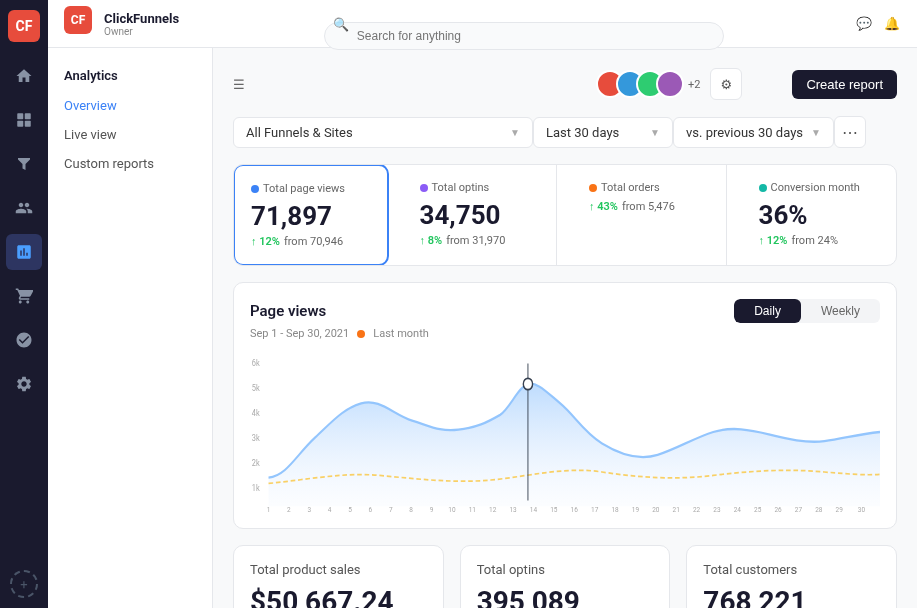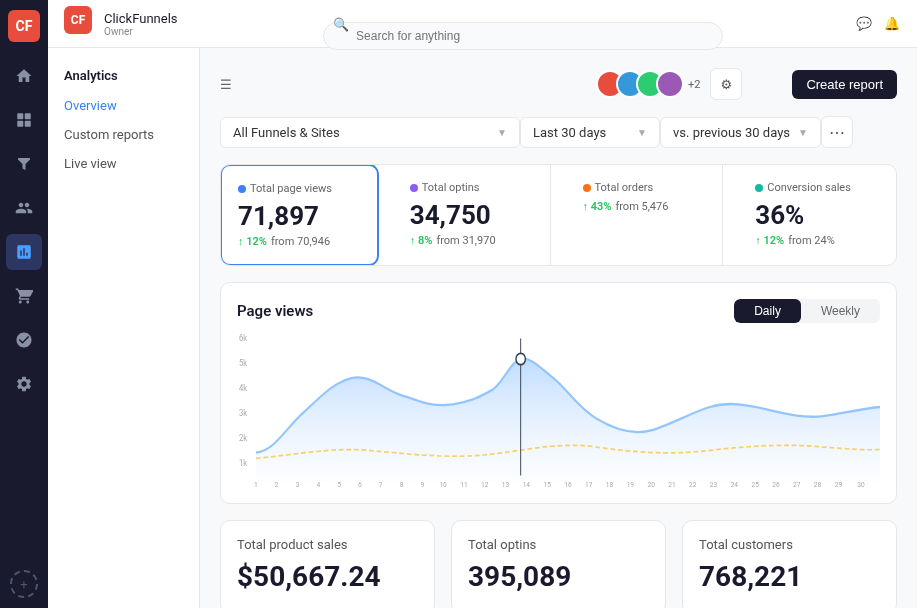--- a/index.html
+++ b/index.html
@@ -12,33 +12,33 @@
     .sidebar-icon.active { background: #2d3561; color: #4a9eff; }
     .sidebar-icon svg { width: 18px; height: 18px; }
     .sidebar-add { width: 28px; height: 28px; border-radius: 50%; border: 2px dashed #4a5568; display: flex; align-items: center; justify-content: center; color: #4a5568; cursor: pointer; margin-top: auto; }
 
     
     .main-wrapper { display: flex; flex-direction: column; flex: 1; overflow: hidden; }
 
     
     .topbar { height: 48px; background: white; border-bottom: 1px solid #e5e7eb; display: flex; align-items: center; padding: 0 16px; gap: 12px; flex-shrink: 0; }
     .topbar-brand { display: flex; flex-direction: column; margin-right: 12px; }
-    .topbar-brand-name { font-weight: 400; font-size: 13px; color: #1a1a2e; }
+    .topbar-brand-name { font-weight: 700; font-size: 13px; color: #1a1a2e; }
     .topbar-brand-sub { font-size: 10px; color: #888; }
     .topbar-search { flex: 1; max-width: 400px; margin: 0 auto; position: relative; }
     .topbar-search input { width: 100%; padding: 6px 12px 6px 32px; border: 1px solid #e5e7eb; border-radius: 20px; font-size: 12px; background: #f9fafb; color: #666; outline: none; margin-top: 24px; }
     .topbar-search-icon { position: absolute; left: 10px; top: 50%; transform: translateY(-50%); color: #aaa; }
     .topbar-actions { display: flex; gap: 12px; align-items: center; color: #666; }
     .topbar-icon { cursor: pointer; color: #666; }
 
     
     .content-area { display: flex; flex: 1; overflow: hidden; }
 
     
-    .nav-sidebar { width: 152px; background: white; border-right: 1px solid #e5e7eb; padding: 16px 0; flex-shrink: 0; }
+    .nav-sidebar { width: 165px; background: white; border-right: 1px solid #e5e7eb; padding: 16px 0; flex-shrink: 0; }
     .nav-section-title { font-size: 13px; font-weight: 600; color: #1a1a2e; padding: 4px 16px 8px; }
     .nav-item { padding: 7px 16px; font-size: 13px; color: #555; cursor: pointer; }
     .nav-item.active { color: #3b82f6; font-weight: 400; }
 
     
     .main-content { flex: 1; overflow-y: auto; padding: 20px; background: #f8f9fa; }
 
     
     .page-header { display: flex; align-items: center; justify-content: space-between; margin-bottom: 16px; }
     .page-header-left { display: flex; align-items: center; gap: 10px; }
@@ -167,22 +167,22 @@
       <span class="topbar-icon">💬</span>
       <span class="topbar-icon">🔔</span>
     </div>
   </div>
 
   <div class="content-area">
 
     <div class="nav-sidebar">
       <div class="nav-section-title">Analytics</div>
       <div class="nav-item active">Overview</div>
+      <div class="nav-item">Live view</div>
       <div class="nav-item">Custom reports</div>
-      <div class="nav-item">Live view</div>
     </div>
 
     <div class="main-content">
 
       <div class="page-header">
         <div class="page-header-left">
           <span class="hamburger">☰</span>
         </div>
         <div class="page-header-right">
           <div class="avatars">
@@ -242,37 +242,42 @@
             <span>Total orders</span>
           </div>
           <div class="stat-change">
             <span class="stat-up">↑ <span>43%</span></span>
             <span>from 5,476</span>
           </div>
         </div>
         <div class="stat-card">
           <div class="stat-label">
             <span class="stat-dot dot-teal"></span>
-            <span>Conversion sales</span>
+            <span>Conversion month</span>
           </div>
           <div class="stat-value">36%</div>
           <div class="stat-change">
             <span class="stat-up">↑ <span>12%</span></span>
             <span>from 24%</span>
           </div>
         </div>
       </div>
 
       <div class="chart-section">
         <div class="chart-header">
           <span class="chart-title">Page views</span>
           <div class="chart-toggle">
             <button class="chart-toggle-btn active">Daily</button>
             <button class="chart-toggle-btn">Weekly</button>
           </div>
+        </div>
+        <div class="chart-subtitle">
+          <span>Sep 1 - Sep 30, 2021</span>
+          <span class="chart-legend-dot"></span>
+          <span>Last month</span>
         </div>
         <div class="chart-container">
           <svg viewBox="0 0 680 140" preserveAspectRatio="none">
 
             <text x="2" y="12" font-size="8" fill="#aaa">6k</text>
             <text x="2" y="34" font-size="8" fill="#aaa">5k</text>
             <text x="2" y="56" font-size="8" fill="#aaa">4k</text>
             <text x="2" y="78" font-size="8" fill="#aaa">3k</text>
             <text x="2" y="100" font-size="8" fill="#aaa">2k</text>
             <text x="2" y="122" font-size="8" fill="#aaa">1k</text>

